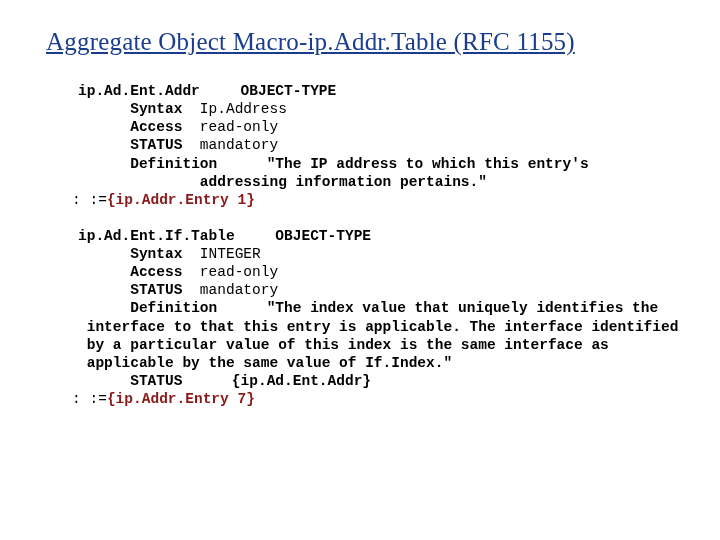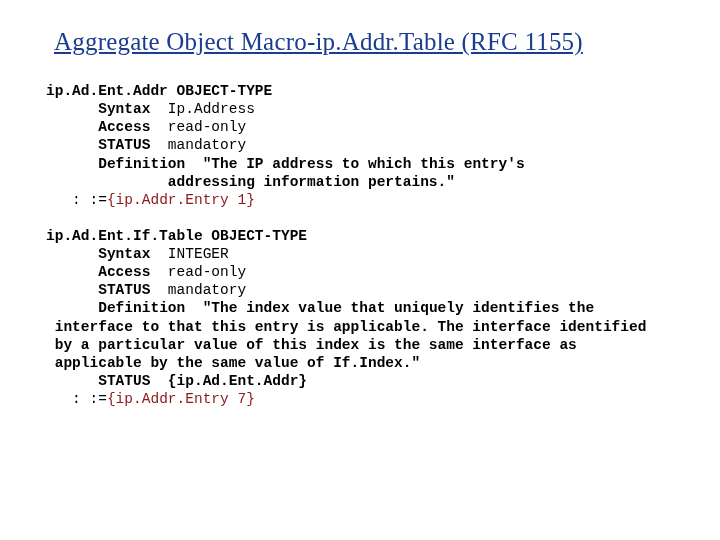--- a/index.html
+++ b/index.html
@@ -11,34 +11,34 @@
     font-family: Georgia, 'Times New Roman', serif;
     color: #000;
   }
   .slide {
     padding: 28px 40px 20px 46px;
   }
   .title {
     font-size: 25px;
     color: #1a3d8f;
     text-decoration: underline;
-    margin: 0 0 26px 8px;
+    margin: 0 0 26px 0;
     font-weight: normal;
     letter-spacing: 0.2px;
   }
   .block {
     font-family: 'Courier New', Courier, monospace;
     font-size: 14.5px;
     line-height: 1.25;
     color: #000;
     margin-bottom: 18px;
     white-space: pre;
   }
-  .kw { font-weight: bold; }
-  .br { color: #8b1a1a; font-weight: normal; }
+  .kw { font-weight: bold; margin-left: 32px; }
+  .br { color: #8b1a1a; font-weight: bold; }
 </style>
 </head>
 <body>
 
 <div class="slide">
   <h1 class="title">Aggregate Object Macro-ip.Addr.Table (RFC 1155)</h1>
 
   <div class="block"><span class="kw">ip.Ad.Ent.Addr</span> <span class="kw">OBJECT-TYPE</span>
       <span class="kw">Syntax</span>  <span>Ip.Address</span>
       <span class="kw">Access</span>  <span>read-only</span>

